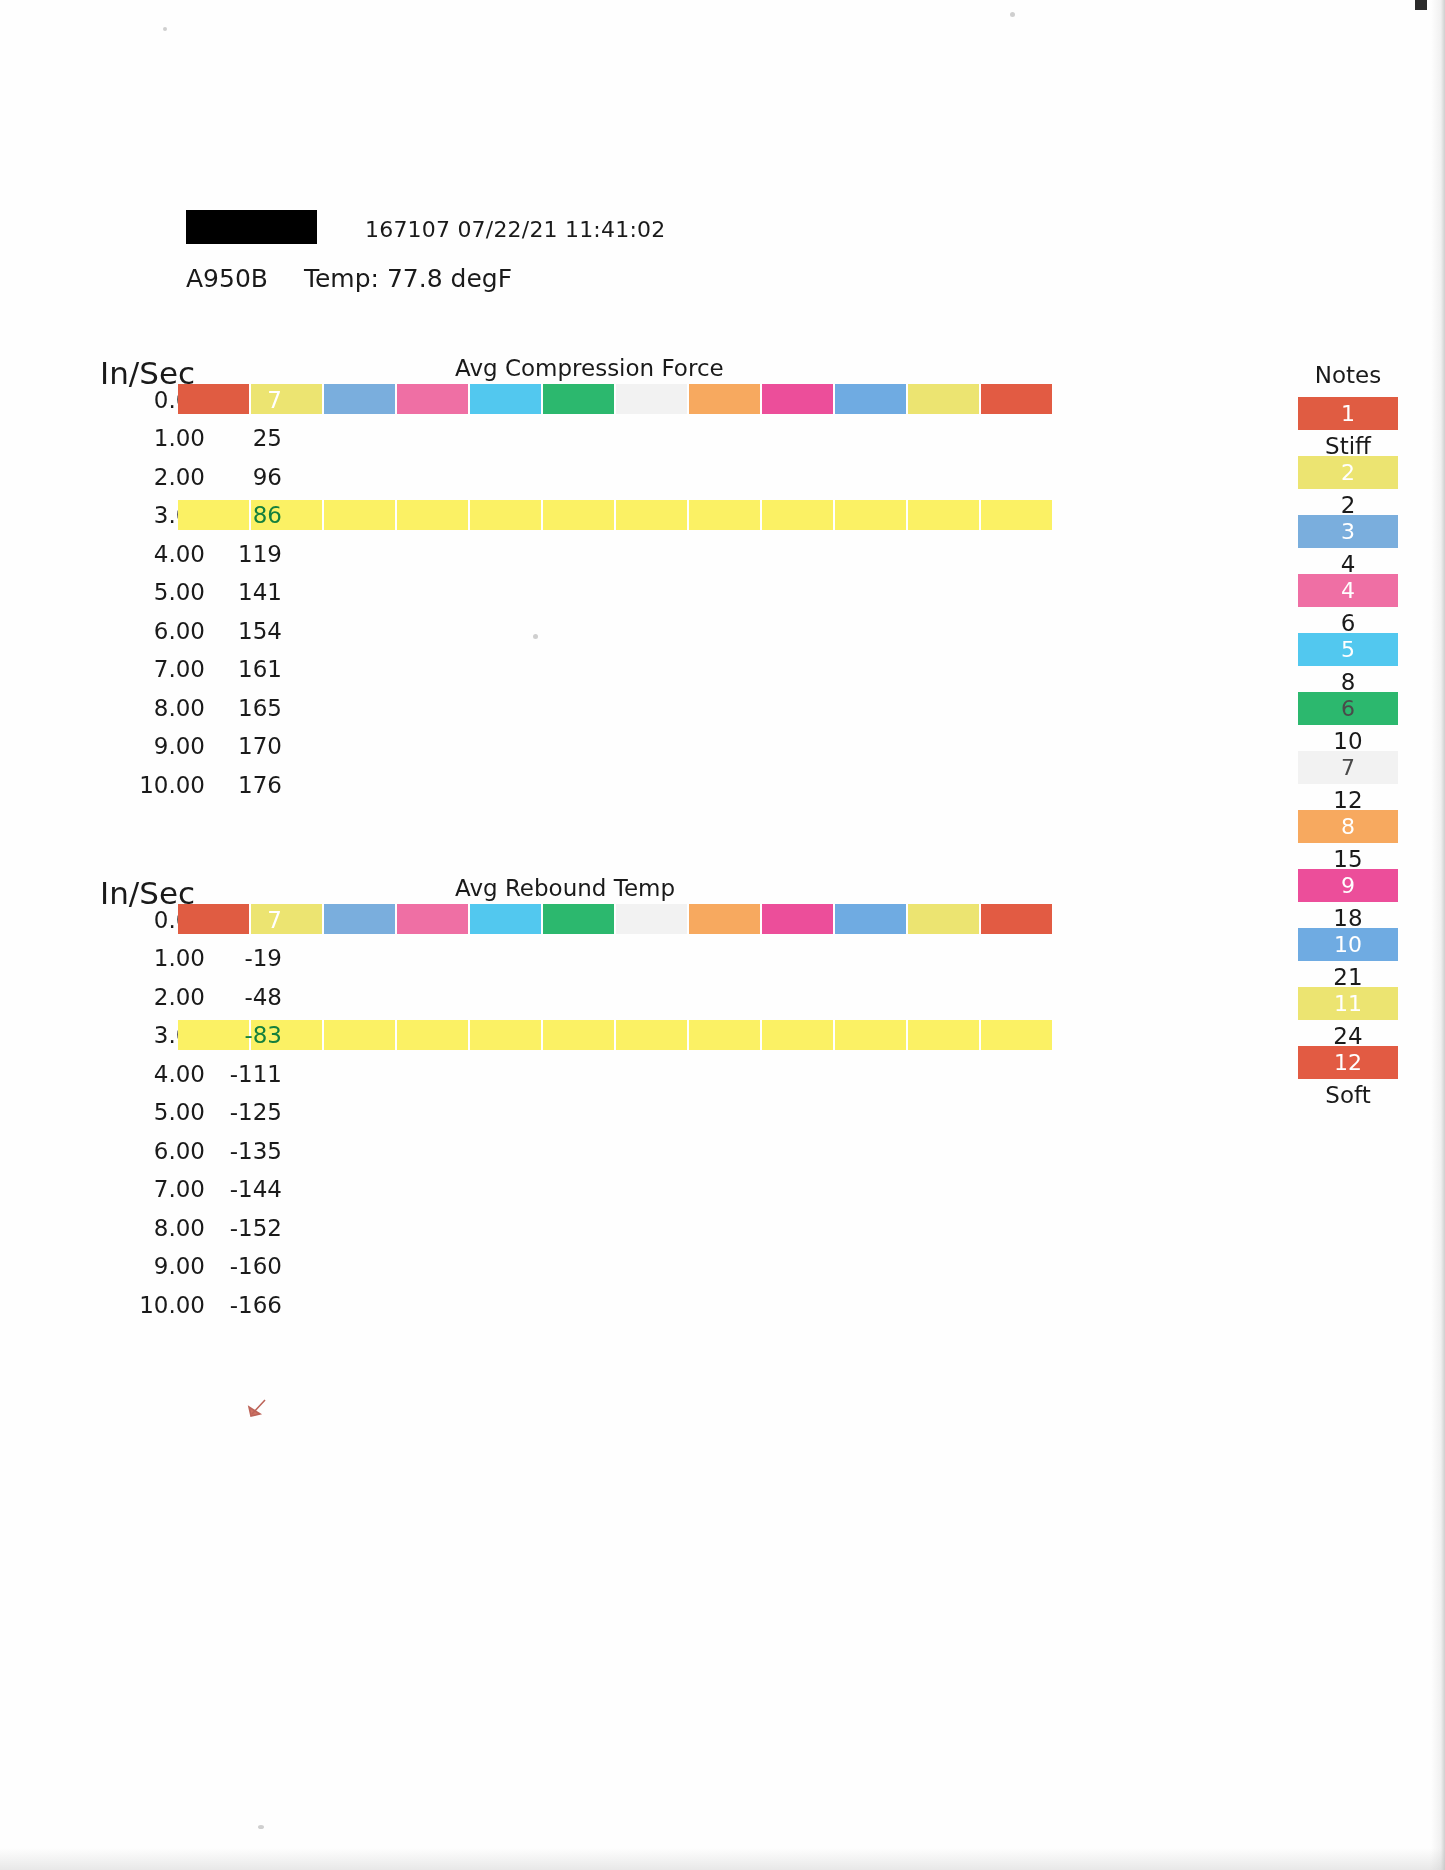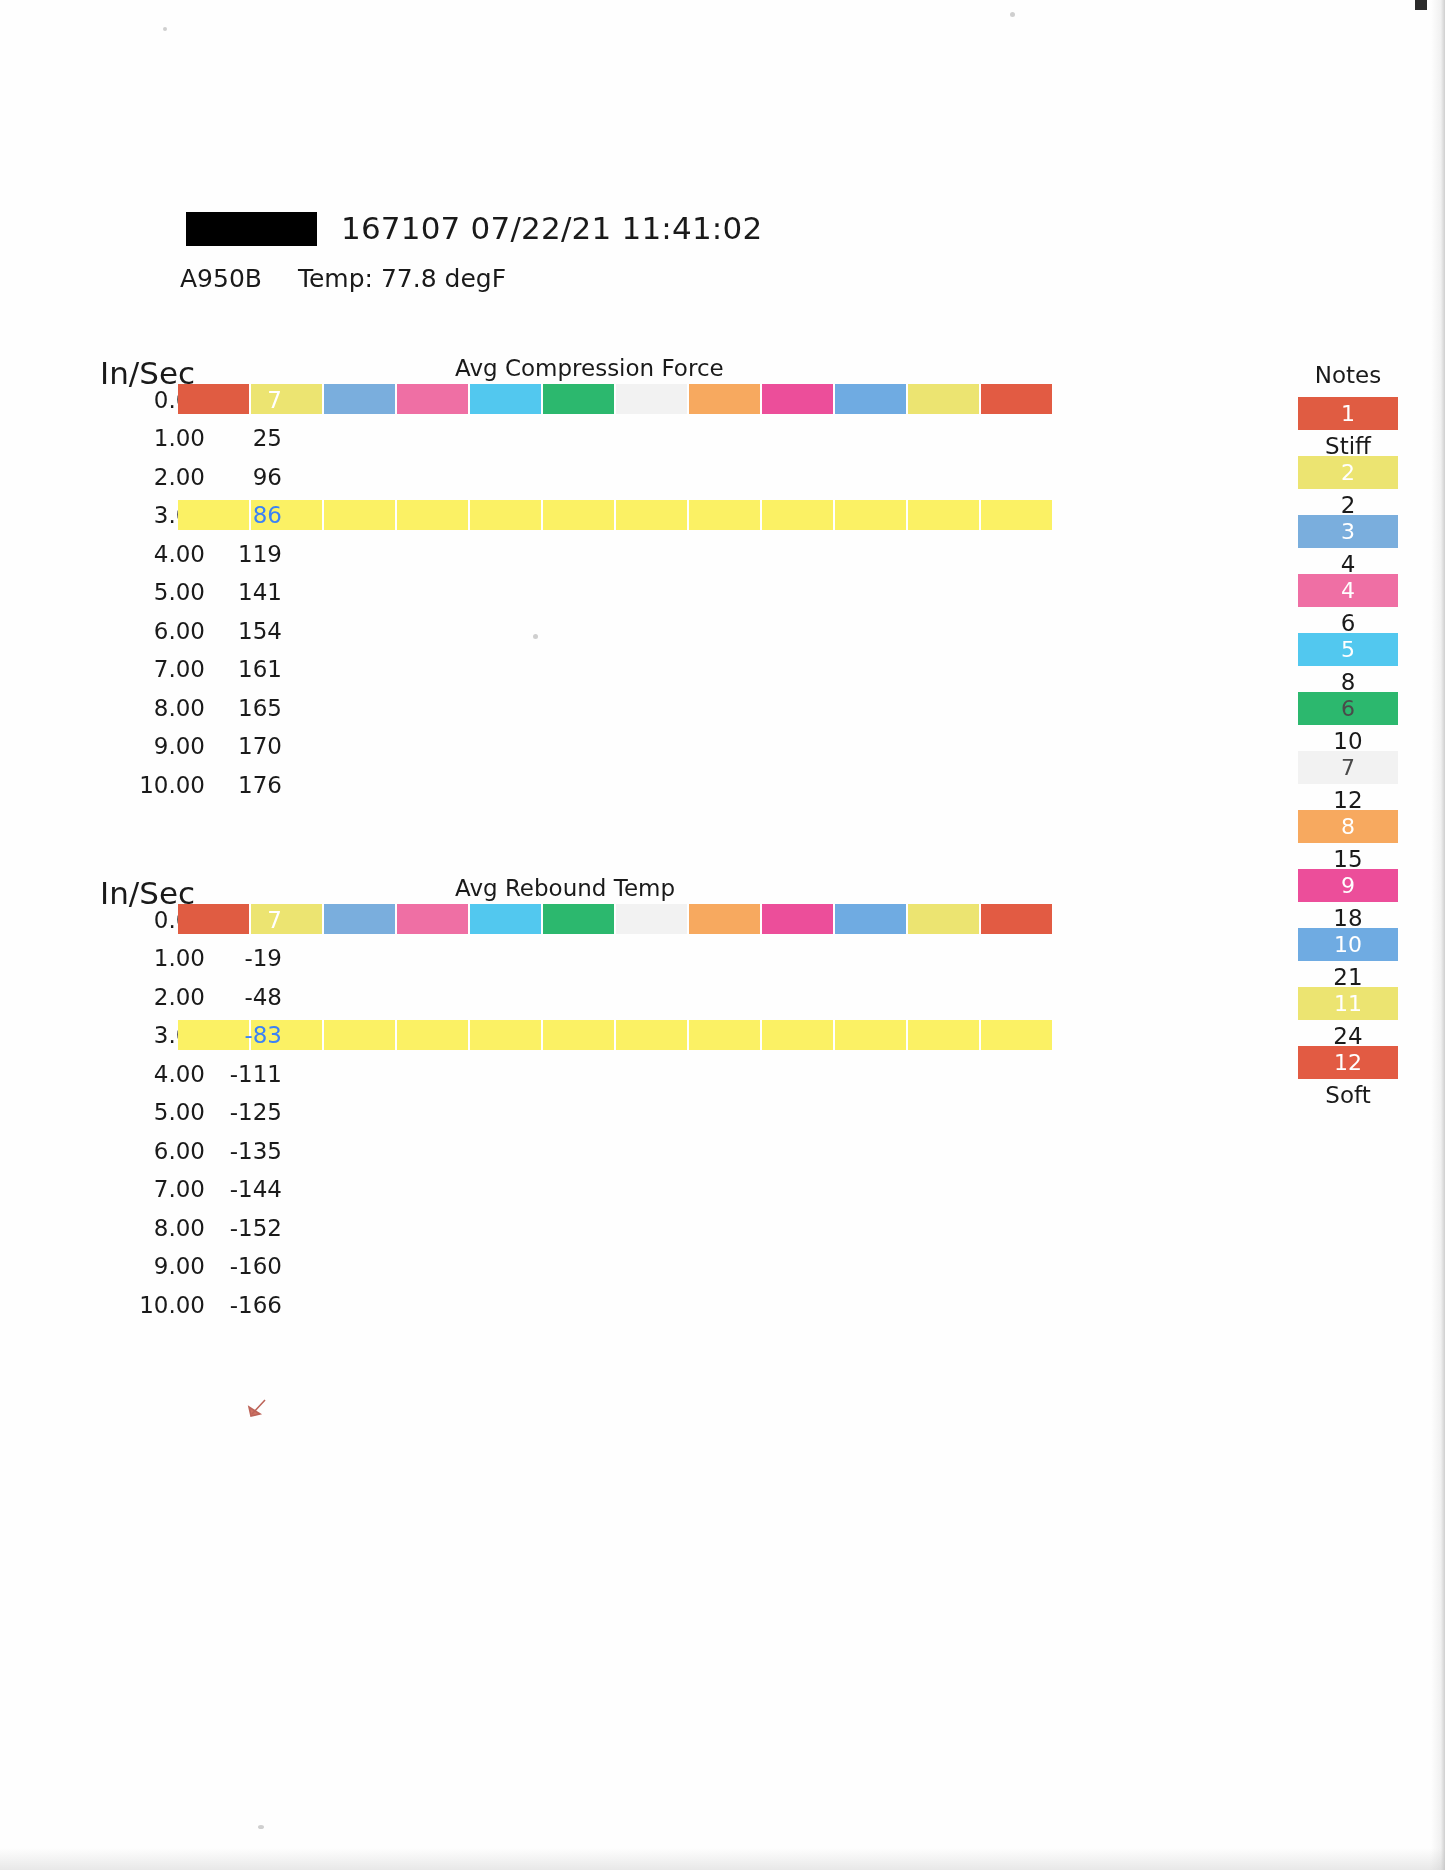--- a/index.html
+++ b/index.html
@@ -57,26 +57,26 @@
   }
   .redaction {
     display: inline-block;
     width: 131px;
     height: 34px;
     background: #000000;
     vertical-align: -7px;
   }
   .header-id {
     display: inline-block;
-    margin-left: 24px;
-    font-size: 31px;
+    margin-left: 48px;
+    font-size: 22px;
   }
   .subheader {
     position: absolute;
-    left: 180px;
+    left: 186px;
     top: 264px;
     font-size: 25px;
   }
   .subheader .temp {
     margin-left: 28px;
   }
 
   
   .chart {
     position: absolute;
@@ -117,21 +117,21 @@
     top: 3px;
     height: 30px;
     display: flex;
   }
   .row.banded .val {
     position: relative;
     z-index: 3;
     color: #ffffff;
   }
   .row.banded .val.dark {
-    color: #3b82f6;
+    color: #15803d;
   }
   .seg {
     width: 71px;
     height: 30px;
     border-right: 2px solid #ffffff;
   }
   .seg:last-child { border-right: none; }
 
   
   .notes {

